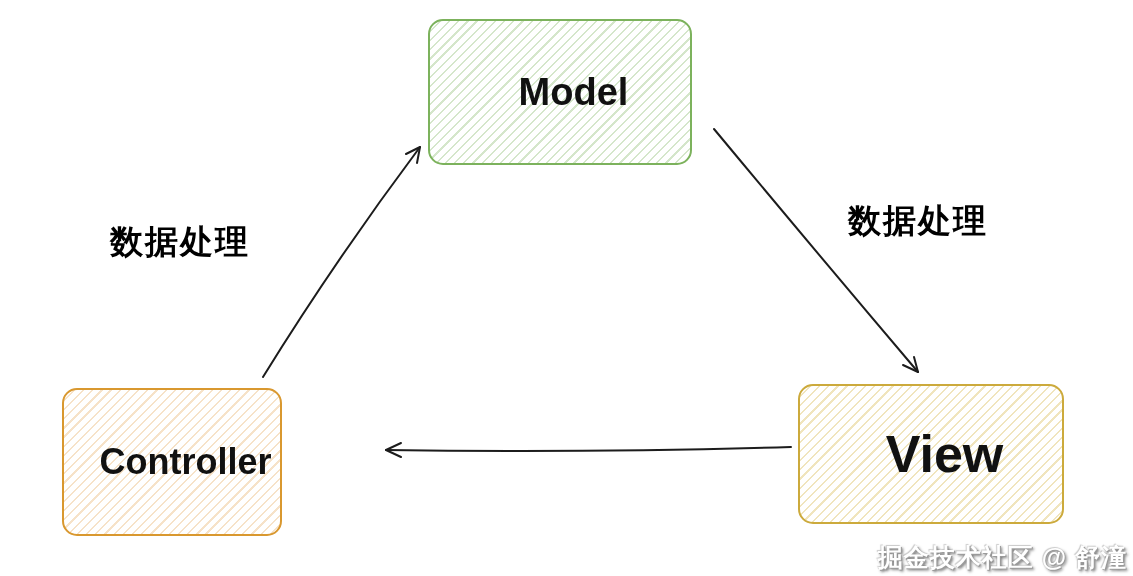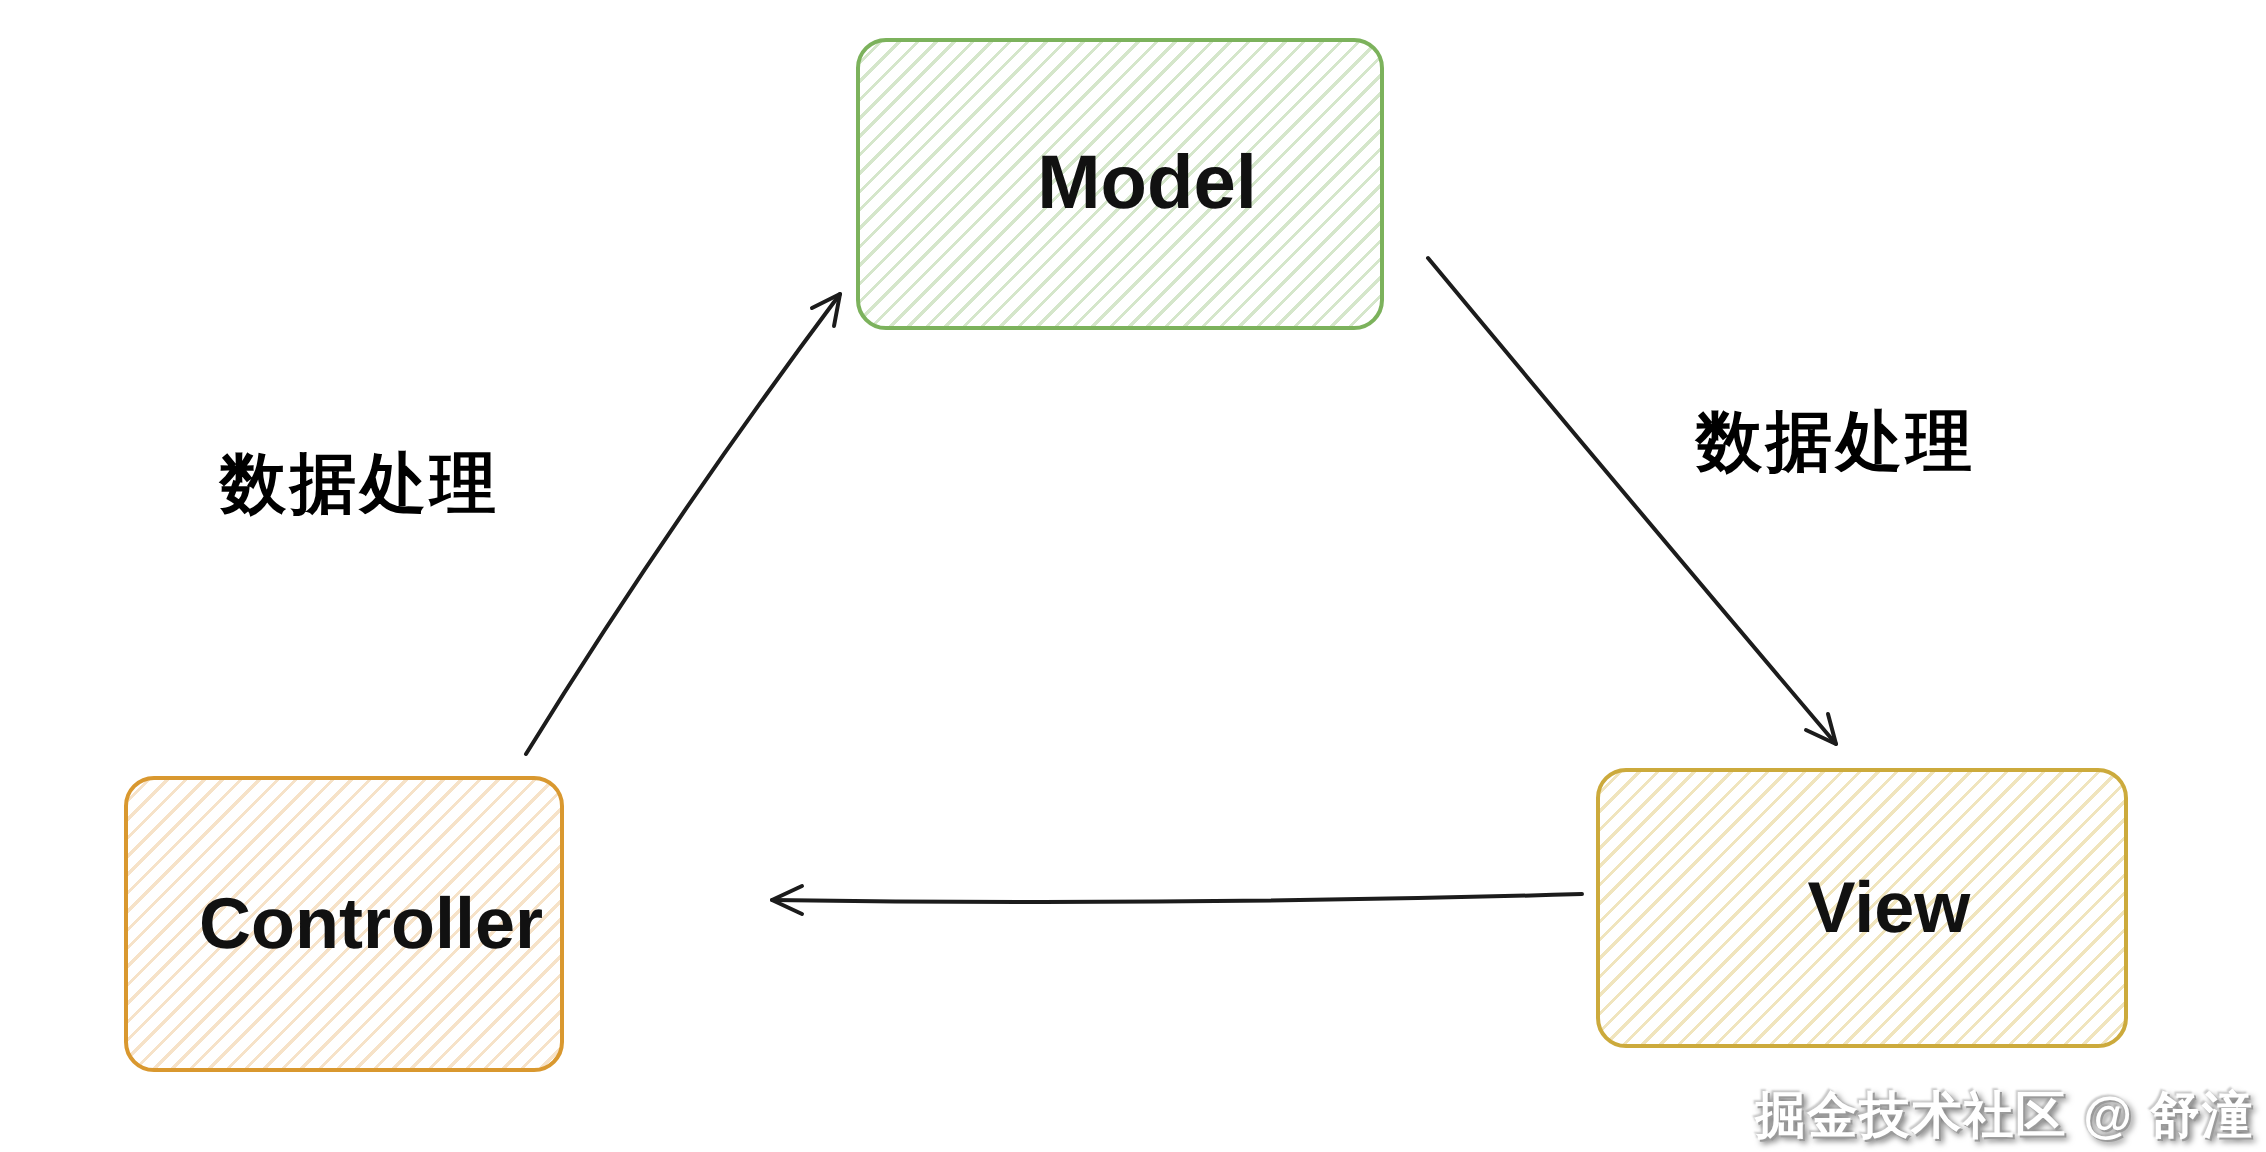--- a/index.html
+++ b/index.html
@@ -64,21 +64,21 @@
   }
   .node-view {
     left: 798px; top: 384px;
     width: 266px; height: 140px;
     border: 2.5px solid #ccaa3c;
     background:
       repeating-linear-gradient(135deg,
         rgba(212,178,62,0.34) 0px, rgba(212,178,62,0.34) 1.6px,
         rgba(0,0,0,0) 1.6px, rgba(0,0,0,0) 6.5px),
       #ffffff;
-    font-size: 36px;
+    font-size: 52px;
     justify-content: center;
   }
   .edge-label {
     position: absolute;
     font-weight: bold;
     color: #000000;
     font-size: 33px;
     letter-spacing: 2px;
     white-space: nowrap;
   }

